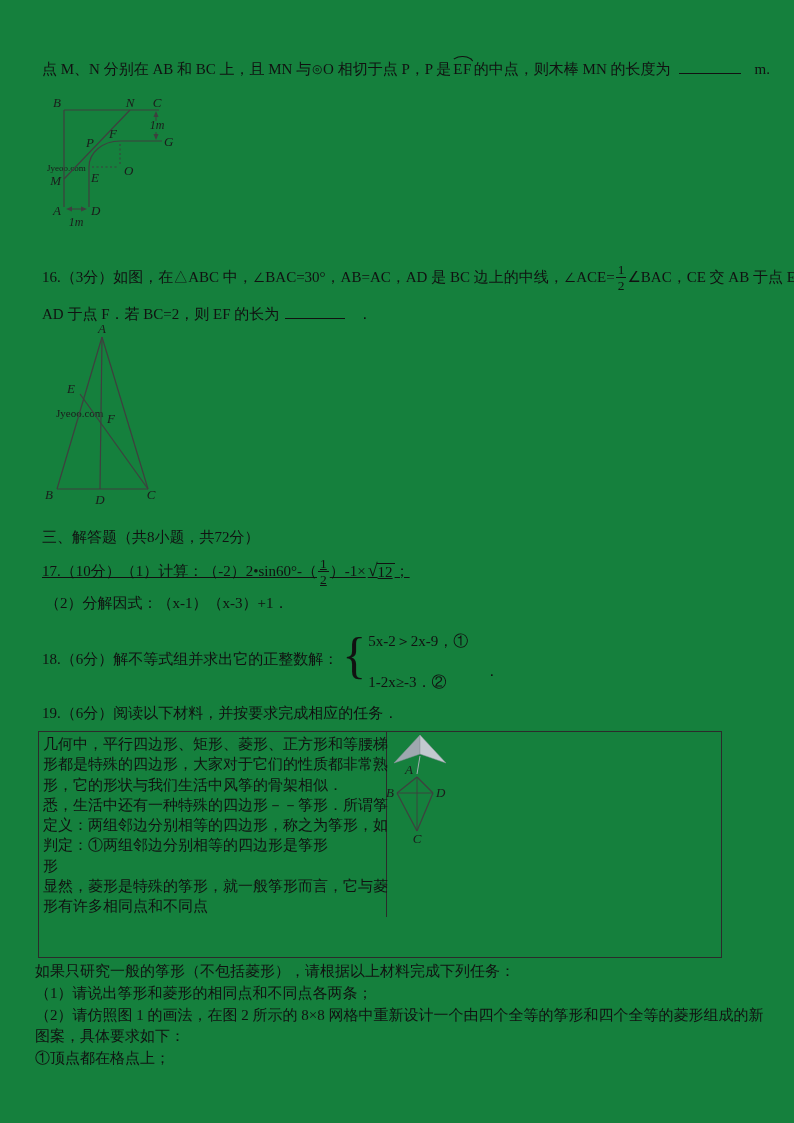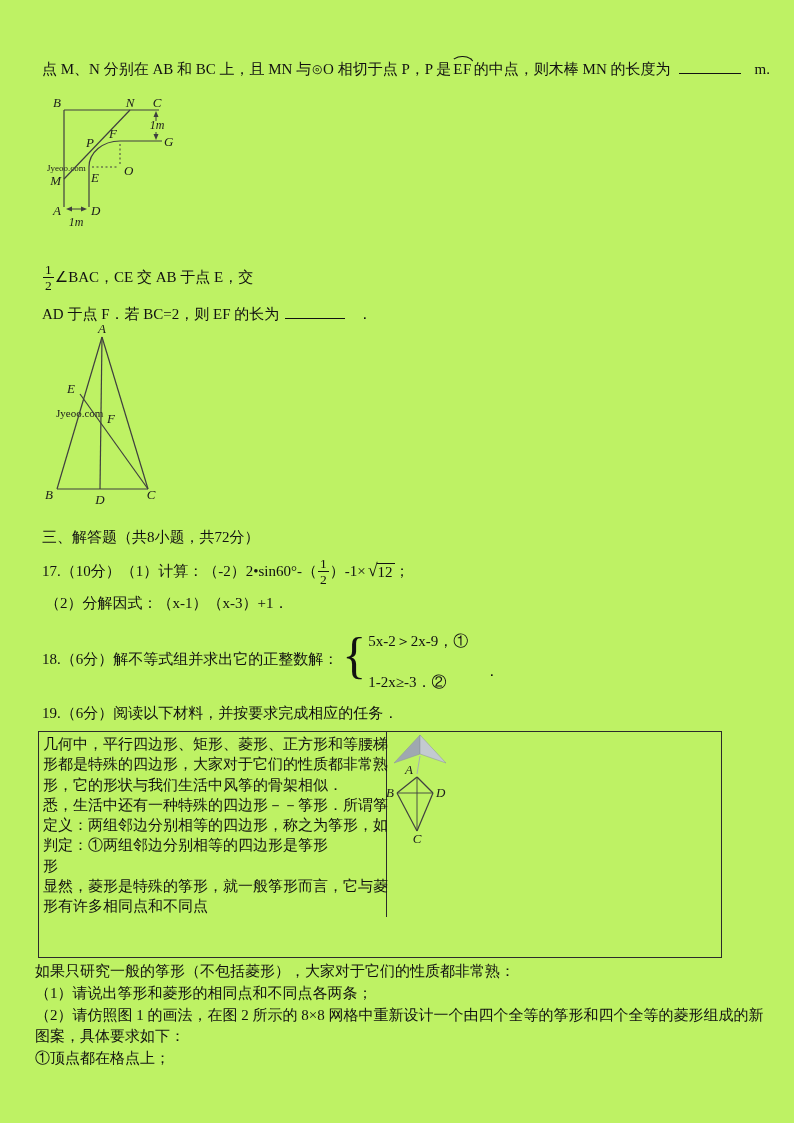--- a/index.html
+++ b/index.html
@@ -1,16 +1,16 @@
 <!DOCTYPE html>
 <html><head>
 <meta charset="utf-8">
 <style>
   html,body{margin:0;padding:0;background:#fff;}
-  .page{position:relative;width:794px;height:1123px;background:#bef264;
+  .page{position:relative;width:794px;height:1123px;background:#15803d;
         font-family:"Liberation Serif",serif;color:#111;font-size:15px;overflow:hidden;}
   .abs{position:absolute;white-space:nowrap;}
   .mathrow{display:flex;align-items:center;white-space:pre;}
 
   
   .frac{display:inline-flex;flex-direction:column;align-items:center;
         vertical-align:-11px;font-size:13.5px;line-height:15px;margin:0 1px;}
   .frac .num{border-bottom:1px solid #111;padding:0 2px;}
   .frac .den{padding:0 2px;}
 
@@ -92,21 +92,21 @@
       <text x="89" y="81">O</text>
       <text x="56" y="88">E</text>
       <text x="26" y="91" text-anchor="end">M</text>
       <text x="26" y="121" text-anchor="end">A</text>
       <text x="56" y="121">D</text>
       <text class="dim" x="41" y="132" text-anchor="middle">1m</text>
     </g>
   </svg>
 
   <div class="abs mathrow" style="left:42px;top:258px;height:38px;">
-    <span class="frac"><span class="num">1</span><span class="den">2</span></span><span>∠BAC，CE 交 AB 于点 E，交</span>
+    <span>16.（3分）如图，在△ABC 中，∠BAC=30°，AB=AC，AD 是 BC 边上的中线，∠ACE=</span><span class="frac"><span class="num">1</span><span class="den">2</span></span><span>∠BAC，CE 交 AB 于点 E，交</span>
   </div>
   <div class="abs" style="left:42px;top:305px;">
     <span>AD 于点 F．若 BC=2，则 EF 的长为</span><span class="blank blank-s"></span><span>．</span>
   </div>
 
   <svg class="abs" style="left:38px;top:321px;" width="125" height="192" viewBox="0 0 125 192">
     <text class="wm" x="18" y="96" font-size="11" fill="#dedede">Jyeoo.com</text>
     <g stroke="#3f3f3f" stroke-width="1.2" fill="none">
       <line x1="64" y1="16" x2="19" y2="168"></line>
       <line x1="64" y1="16" x2="110" y2="168"></line>
@@ -119,21 +119,21 @@
       <text x="37" y="72" text-anchor="end">E</text>
       <text x="69" y="102">F</text>
       <text x="11" y="178" text-anchor="middle">B</text>
       <text x="62" y="183" text-anchor="middle">D</text>
       <text x="113" y="178" text-anchor="middle">C</text>
     </g>
   </svg>
 
   <div class="abs" style="left:42px;top:528px;">三、解答题（共8小题，共72分）</div>
 
-  <div class="abs mathrow" style="left:42px;top:550px;height:42px;">
+  <div class="abs mathrow" style="left:42px;top:550px;height:42px;text-decoration:underline;">
     <span>17.（10分）（1）计算：（-2）2•sin60°-（</span><span class="frac"><span class="num">1</span><span class="den">2</span></span><span>）-1×</span><span class="sqrt"><span class="sym">√</span><span class="rad">12</span></span><span>；</span>
   </div>
   <div class="abs" style="left:45px;top:594px;">（2）分解因式：（x-1）（x-3）+1．</div>
 
   <div class="abs q18row" style="left:42px;top:630px;">
     <span class="q18pre">18.（6分）解不等式组并求出它的正整数解：</span>
     <span class="brace">{</span>
     <span class="sys">
       <span>5x-2＞2x-9，①</span>
       <span>1-2x≥-3．②</span>
@@ -176,20 +176,20 @@
     </g>
     <g font-size="13">
       <text x="30" y="42" text-anchor="end">A</text>
       <text x="11" y="65" text-anchor="end">B</text>
       <text x="53" y="65">D</text>
       <text x="34" y="111" text-anchor="middle">C</text>
     </g>
   </svg>
 
   <div class="abs tasks" style="left:35px;top:961px;width:740px;">
-    <div>如果只研究一般的筝形（不包括菱形），大家对于它们的性质都非常熟：</div>
+    <div>如果只研究一般的筝形（不包括菱形），请根据以上材料完成下列任务：</div>
     <div>（1）请说出筝形和菱形的相同点和不同点各两条；</div>
     <div>（2）请仿照图 1 的画法，在图 2 所示的 8×8 网格中重新设计一个由四个全等的筝形和四个全等的菱形组成的新</div>
     <div>图案，具体要求如下：</div>
     <div>①顶点都在格点上；</div>
   </div>
 
 </div>
 
 </body></html>

